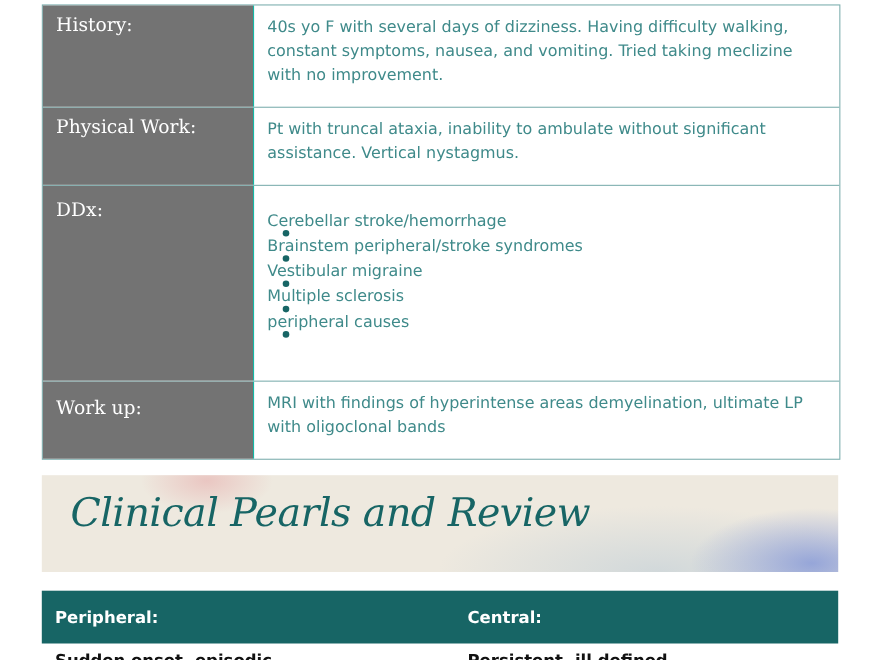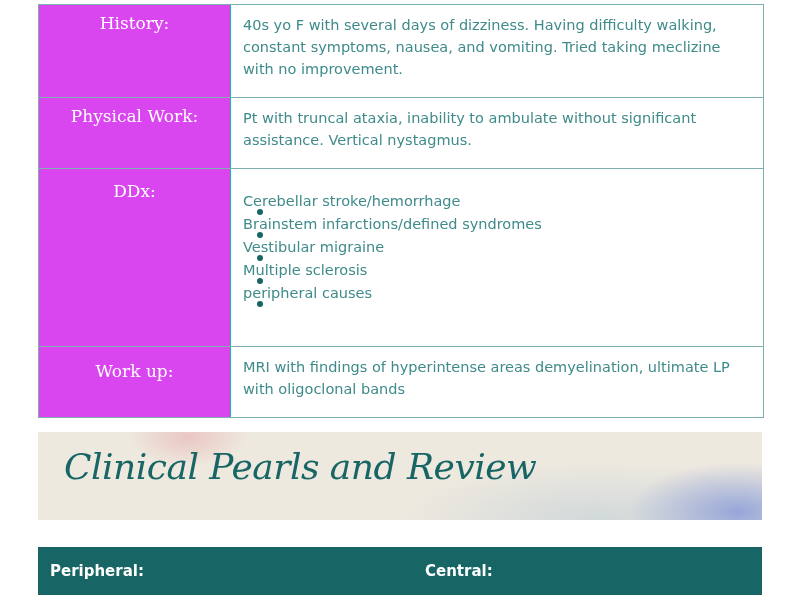--- a/index.html
+++ b/index.html
@@ -1,38 +1,38 @@
 <!DOCTYPE html>
 <html><head>
 <meta charset="utf-8">
 <style>
   html, body { margin:0; padding:0; }
   body { width:800px; height:600px; overflow:hidden; background:#ffffff; position:relative; font-family:"DejaVu Sans", sans-serif; }
   .case-table { position:absolute; left:38px; top:4px; width:724px; border:1px solid #7fb0b0; }
   .row { display:flex; border-bottom:1px solid #7fb0b0; }
   .row:last-child { border-bottom:none; }
-  .label { width:191px; background:#d946ef; color:#ffffff; font-family:"DejaVu Serif", serif; font-size:17px; padding:8px 12px; box-sizing:border-box;text-align:center; }
+  .label { width:191px; background:#737373; color:#ffffff; font-family:"DejaVu Serif", serif; font-size:17px; padding:8px 12px; box-sizing:border-box; }
   .content { flex:1; color:#3f8a8a; font-size:14.5px; line-height:22px; padding:9px 12px; box-sizing:border-box; border-left:1px solid #14b8a6; }
   .r1 { height:92px; }
   .r2 { height:70px; }
   .r3 { height:177px; }
   .r4 { height:70px; }
   .r3 .label { padding-top:12px; }
   .r4 .label { padding-top:14px; }
   ul.ddx { list-style:none; margin:12px 0 0 0; padding:0; }
   ul.ddx li { position:relative; height:23px; }
   ul.ddx li::after { content:""; position:absolute; left:14px; top:19px; width:6px; height:6px; border-radius:50%; background:#176565; }
   .banner { position:absolute; left:38px; top:432px; width:724px; height:88px;
     background: radial-gradient(ellipse 60px 30px at 150px 5px, rgba(230,170,170,0.55), transparent),
                 radial-gradient(ellipse 110px 50px at 700px 80px, rgba(130,150,215,0.8), transparent),
                 radial-gradient(ellipse 200px 60px at 560px 88px, rgba(190,205,215,0.6), transparent),
                 #eee9df; }
   .banner-title { position:absolute; left:26px; top:14px; font-family:"DejaVu Serif", serif; font-size:36px; color:#176565; letter-spacing:-0.5px;font-style:italic; }
   .compare { position:absolute; left:38px; top:537px; width:724px; }
-  .compare-head { display:flex; height:48px; background:#176565; color:#ffffff; font-weight:bold; font-size:15px; align-items:center;margin-top:10px; }
+  .compare-head { display:flex; height:48px; background:#176565; color:#ffffff; font-weight:bold; font-size:15px; align-items:center; }
   .compare-head div, .compare-row div { padding-left:12px; }
   .col1 { width:363px; }
   .compare-row { display:flex; font-weight:bold; font-size:15px; color:#111; padding-top:6px; }
 </style>
 </head>
 <body>
 
 <div class="case-table">
   <div class="row r1">
     <div class="label">History:</div>
@@ -40,21 +40,21 @@
   </div>
   <div class="row r2">
     <div class="label">Physical Work:</div>
     <div class="content">Pt with truncal ataxia, inability to ambulate without significant assistance. Vertical nystagmus.</div>
   </div>
   <div class="row r3">
     <div class="label">DDx:</div>
     <div class="content">
       <ul class="ddx">
         <li>Cerebellar stroke/hemorrhage</li>
-        <li>Brainstem infarctions/defined syndromes</li>
+        <li>Brainstem peripheral/stroke syndromes</li>
         <li>Vestibular migraine</li>
         <li>Multiple sclerosis</li>
         <li>peripheral causes</li>
       </ul>
     </div>
   </div>
   <div class="row r4">
     <div class="label">Work up:</div>
     <div class="content">MRI with findings of hyperintense areas demyelination, ultimate LP with oligoclonal bands</div>
   </div>

